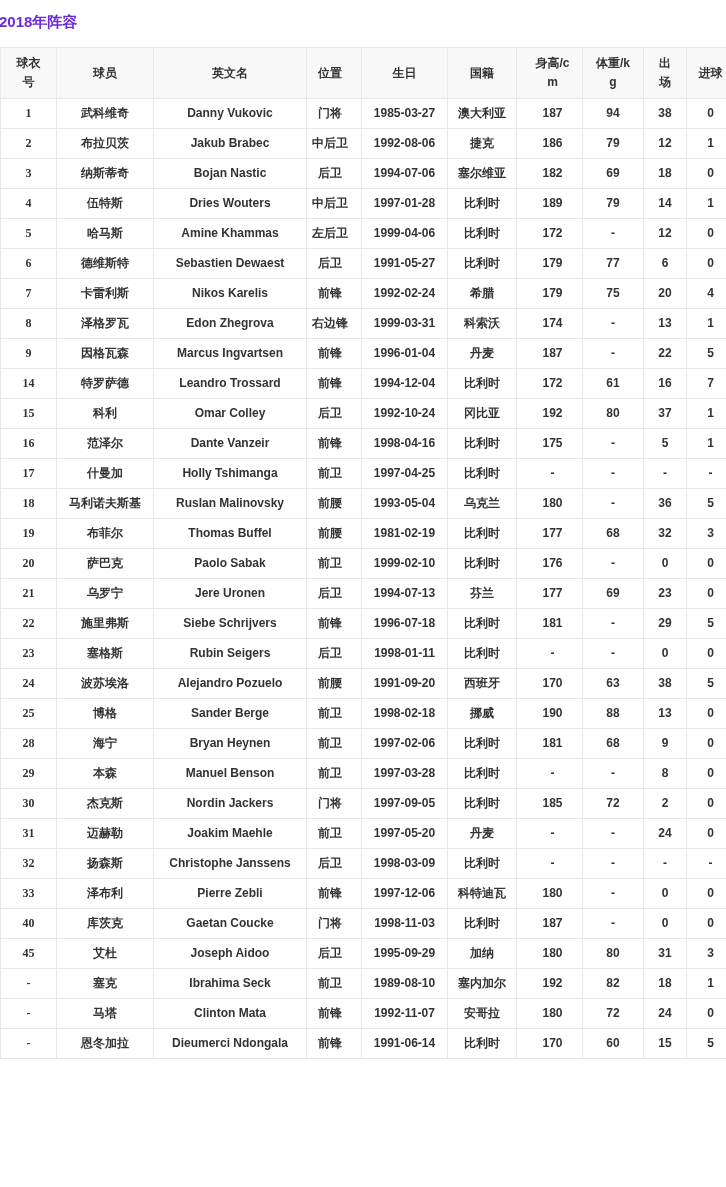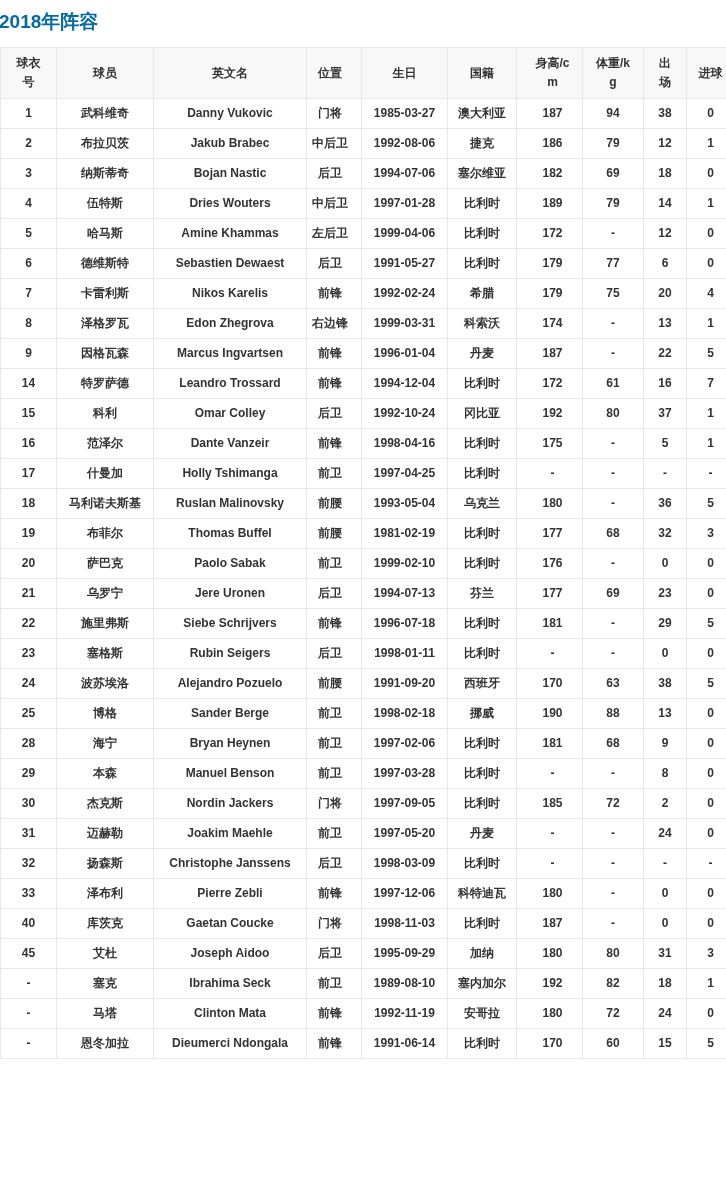--- a/index.html
+++ b/index.html
@@ -7,23 +7,23 @@
     padding: 0;
     background: #ffffff;
     font-family: "Liberation Sans", "DejaVu Sans", sans-serif;
   }
   .page {
     width: 726px;
     background: #ffffff;
     overflow: hidden;
   }
   .page-title {
-    font-size: 19px;
+    font-size: 15px;
     font-weight: bold;
-    color: #0369a1;
+    color: #6d28d9;
     margin: 11px 0 15px -1px;
     line-height: 21px;
   }
   table.roster {
     width: 726px;
     border-collapse: collapse;
     table-layout: fixed;
   }
   table.roster th,
   table.roster td {
@@ -37,21 +37,21 @@
     padding: 5px 2px;
     word-break: break-all;
     overflow: hidden;
   }
   table.roster thead th {
     background: #f8f8f8;
     padding-top: 6px;
     padding-bottom: 6px;
   }
   
-  table.roster th:nth-child(1),  table.roster td:nth-child(1)  { padding-left: 11px; padding-right: 11px; }
+  table.roster th:nth-child(1),  table.roster td:nth-child(1)  { padding-left: 11px; padding-right: 11px; font-family: Liberation Serif, serif; }
   table.roster th:nth-child(4),  table.roster td:nth-child(4)  { padding-left: 5px; padding-right: 13px; }
   table.roster th:nth-child(7),  table.roster td:nth-child(7)  { padding-left: 18px; padding-right: 12px; }
   table.roster th:nth-child(8),  table.roster td:nth-child(8)  { padding-left: 10px; padding-right: 10px; }
   table.roster th:nth-child(9),  table.roster td:nth-child(9)  { padding-left: 10px; padding-right: 10px; }
   table.roster th:nth-child(10), table.roster td:nth-child(10) { padding-left: 9px;  padding-right: 1px; }
   table.roster tbody tr { background: #ffffff; }
   .bottom-spacer { height: 24px; background: #ffffff; }
 </style>
 </head>
 <body>
@@ -445,21 +445,21 @@
           <td>192</td>
           <td>82</td>
           <td>18</td>
           <td>1</td>
         </tr>
         <tr>
           <td>-</td>
           <td>马塔</td>
           <td>Clinton Mata</td>
           <td>前锋</td>
-          <td>1992-11-19</td>
+          <td>1992-11-07</td>
           <td>安哥拉</td>
           <td>180</td>
           <td>72</td>
           <td>24</td>
           <td>0</td>
         </tr>
         <tr>
           <td>-</td>
           <td>恩冬加拉</td>
           <td>Dieumerci Ndongala</td>

